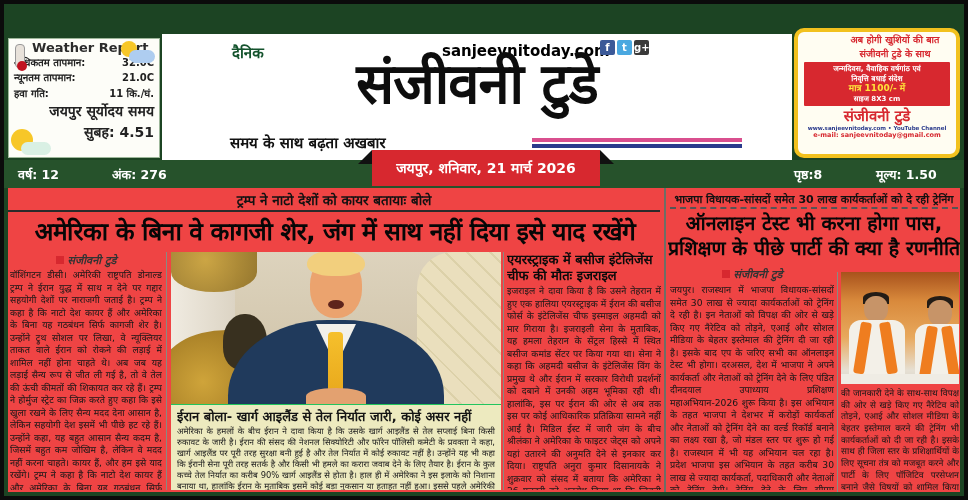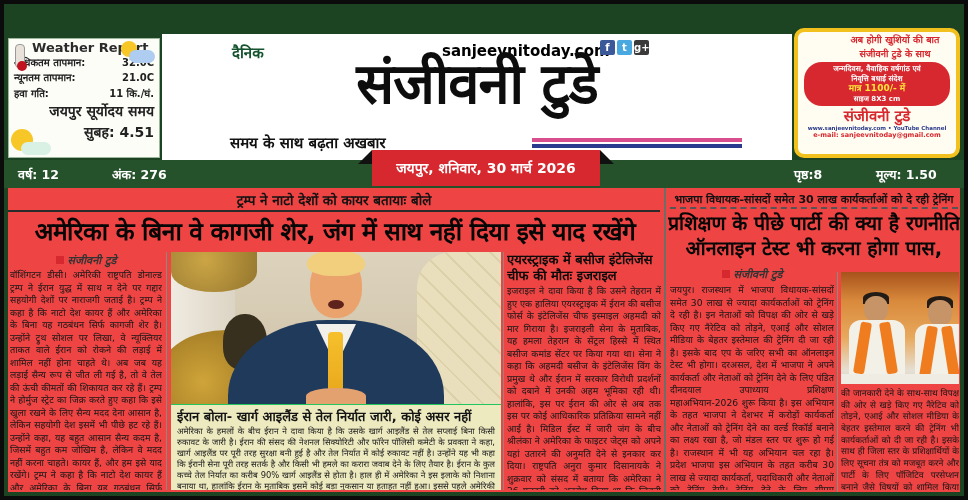--- a/index.html
+++ b/index.html
@@ -24,21 +24,21 @@
   .mh-site{left:280px;top:8px;font-size:15px;font-weight:bold;color:#000000;}
   .mh-social{left:438px;top:6px;display:flex;gap:2px;}
   .soc{width:15px;height:15px;color:#fff;font-size:10px;font-weight:bold;text-align:center;line-height:15px;border-radius:2px;}
   .soc-f{background:#3b5998;}.soc-t{background:#4aa8e0;}.soc-g{background:#3a3a3a;}
   .mh-title{left:0;top:14px;width:630px;text-align:center;font-size:56px;font-weight:bold;color:#0d0d0d;white-space:nowrap;overflow:hidden;letter-spacing:-1px;line-height:1.3;}
   .mh-tagline{left:68px;top:98px;font-size:15px;font-weight:bold;color:#111;white-space:nowrap;}
   .stripe1{left:370px;top:104px;width:210px;height:4px;background:#d94f8e;}
   .stripe2{left:370px;top:110px;width:210px;height:4px;background:#2a3a8c;}
   #adbox{left:794px;top:28px;width:166px;height:130px;background:#fffdf2;border:4px solid #f2c11e;border-radius:10px;box-sizing:border-box;text-align:center;overflow:hidden;}
   .ad-top{font-size:9.5px;font-weight:bold;color:#d7282f;line-height:1.25;margin-top:2px;white-space:nowrap;margin-left:36px;}
-  .ad-red{margin:2px 6px;background:#d7282f;border-radius:18px;color:#fff;font-size:7.5px;font-weight:bold;line-height:1.3;padding:2px 1px;}
+  .ad-red{margin:2px 6px;background:#d7282f;border-radius:1px;color:#fff;font-size:7.5px;font-weight:bold;line-height:1.3;padding:2px 1px;}
   .ad-price{color:#ffe23a;font-size:9px;}
   .ad-size{font-size:7px;}
   .ad-brand{font-size:15px;font-weight:bold;color:#d7282f;line-height:1.15;white-space:nowrap;}
   .ad-links{font-size:5.5px;font-weight:bold;color:#2a3a8c;white-space:nowrap;overflow:hidden;}
   .ad-email{font-size:6.5px;font-weight:bold;color:#d7282f;white-space:nowrap;overflow:hidden;}
   
   #infobar{left:4px;top:160px;width:960px;height:28px;background:#26522b;color:#fff;}
   .ib{font-size:12.5px;font-weight:bold;top:6px;white-space:nowrap;}
   #datebox{left:372px;top:150px;width:228px;height:36px;background:#d7282f;color:#fff;text-align:center;font-size:14px;font-weight:bold;line-height:36px;white-space:nowrap;z-index:5;}
   #datebox:before{content:"";position:absolute;left:-14px;top:0;border-bottom:14px solid #111;border-left:14px solid transparent;}
@@ -153,21 +153,21 @@
     <div class="ad-links">www.sanjeevnitoday.com • YouTube Channel</div>
     <div class="ad-email">e-mail: sanjeevnitoday@gmail.com</div>
   </div>
 
   <div id="infobar" class="abs">
     <span class="ib abs" style="left:14px;">वर्ष: 12</span>
     <span class="ib abs" style="left:108px;">अंक: 276</span>
     <span class="ib abs" style="left:790px;">पृष्ठ:8</span>
     <span class="ib abs" style="left:872px;">मूल्य: 1.50</span>
   </div>
-  <div id="datebox" class="abs">जयपुर, शनिवार, 30 मार्च 2026</div>
+  <div id="datebox" class="abs">जयपुर, शनिवार, 21 मार्च 2026</div>
 
   <div id="content" class="abs">
 
     <div class="kicker-l abs">ट्रम्प ने नाटो देशों को कायर बतायाः बोले</div>
     <div class="rule-l abs"></div>
     <div class="headline-l abs">अमेरिका के बिना वे कागजी शेर, जंग में साथ नहीं दिया इसे याद रखेंगे</div>
 
     <div id="col1" class="abs">
       <div class="byline">
         <span class="sq"></span>
@@ -203,22 +203,22 @@
       <div class="subhead">एयरस्ट्राइक में बसीज इंटेलिजेंस चीफ की मौतः इजराइल</div>
       <p class="colp">इजराइल ने दावा किया है कि उसने तेहरान में हुए एक हालिया एयरस्ट्राइक में ईरान की बसीज फोर्स के इंटेलिजेंस चीफ इस्माइल अहमदी को मार गिराया है। इजराइली सेना के मुताबिक, यह हमला तेहरान के सेंट्रल हिस्से में स्थित बसीज कमांड सेंटर पर किया गया था। सेना ने कहा कि अहमदी बसीज के इंटेलिजेंस विंग के प्रमुख थे और ईरान में सरकार विरोधी प्रदर्शनों को दबाने में उनकी अहम भूमिका रही थी। हालांकि, इस पर ईरान की ओर से अब तक इस पर कोई आधिकारिक प्रतिक्रिया सामने नहीं आई है। मिडिल ईस्ट में जारी जंग के बीच श्रीलंका ने अमेरिका के फाइटर जेट्स को अपने यहां उतारने की अनुमति देने से इनकार कर दिया। राष्ट्रपति अनुरा कुमार दिसानायके ने शुक्रवार को संसद में बताया कि अमेरिका ने 26 फरवरी को अनुरोध किया था कि जिबूती बेस से मिसाइलों से लैस फाइटर जेट्स को 4 से 8 मार्च के बीच मटाला इंटरनेशनल एयरपोर्ट पर तैनात किया जाए। उन्होंने कहा, हमने साफ मना कर दिया। हम अपनी जमीन का इस्तेमाल किसी भी सैन्य कार्रवाई के लिए नहीं होने देंगे। दिसानायके ने कहा कि श्रीलंका अपनी तटस्थ नीति पर कायम है और किसी भी पक्ष के लिए सैन्य आधार नहीं बनेगा। उन्होंने यह भी खुलासा किया कि उसी दिन ईरान ने भी अपने तीन युद्धपोतों को श्रीलंका आने की अनुमति मांगी थी।</p>
     </div>
 
     <div id="sec-div" class="abs"></div>
 
     <div id="right-sec" class="abs">
       <div class="kicker-r abs">भाजपा विधायक-सांसदों समेत 30 लाख कार्यकर्ताओं को दे रही ट्रेनिंग</div>
       <div class="rule-r abs"></div>
       <div class="headline-r abs">
+        <div>ऑनलाइन टेस्ट भी करना होगा पास,</div>
         <div>प्रशिक्षण के पीछे पार्टी की क्या है रणनीति</div>
-        <div>ऑनलाइन टेस्ट भी करना होगा पास,</div>
       </div>
       <div id="r-byline" class="byline abs">
         <span class="sq"></span>
         <span>संजीवनी टुडे</span>
       </div>
       <div id="colA" class="abs">
         <p class="colp">जयपुर। राजस्थान में भाजपा विधायक-सांसदों समेत 30 लाख से ज्यादा कार्यकर्ताओं को ट्रेनिंग दे रही है। इन नेताओं को विपक्ष की ओर से खड़े किए गए नैरेटिव को तोड़ने, एआई और सोशल मीडिया के बेहतर इस्तेमाल की ट्रेनिंग दी जा रही है। इसके बाद एप के जरिए सभी का ऑनलाइन टेस्ट भी होगा। दरअसल, देश में भाजपा ने अपने कार्यकर्ता और नेताओं को ट्रेनिंग देने के लिए पंडित दीनदयाल उपाध्याय प्रशिक्षण महाअभियान-2026 शुरू किया है। इस अभियान के तहत भाजपा ने देशभर में करोड़ों कार्यकर्ता और नेताओं को ट्रेनिंग देने का वर्ल्ड रिकॉर्ड बनाने का लक्ष्य रखा है, जो मंडल स्तर पर शुरू हो गई है। राजस्थान में भी यह अभियान चल रहा है। प्रदेश भाजपा इस अभियान के तहत करीब 30 लाख से ज्यादा कार्यकर्ता, पदाधिकारी और नेताओं को ट्रेनिंग देगी। ट्रेनिंग देने के लिए सीएम भजनलाल शर्मा, बीजेपी प्रदेशाध्यक्ष मदन राठौड़ सहित 857 वक्ताओं का चयन किया गया है। वहीं, कांग्रेस सहित अन्य दल छोड़कर भाजपा में शामिल होने वाले नेताओं और भाजपा पार्टी को न्यू जॉइन करने वाले कार्यकर्ताओं के लिए भी</p>
       </div>
       <div class="vdiv v3 abs"></div>
       <div id="colB" class="abs">

